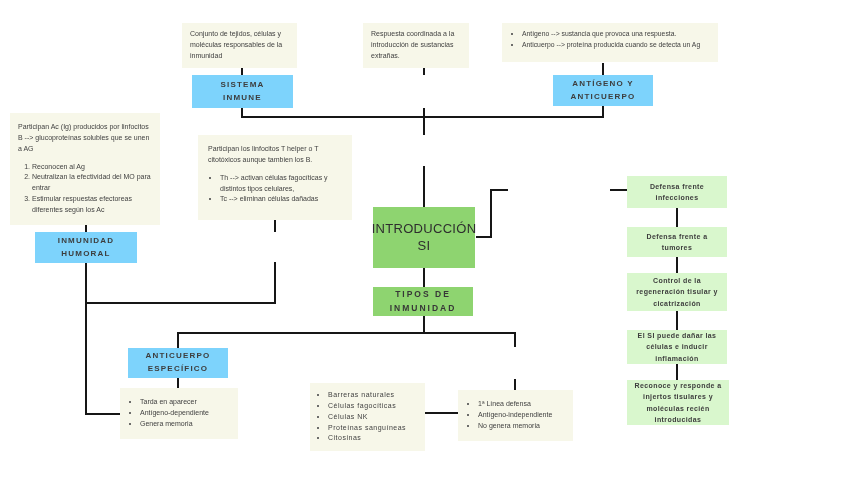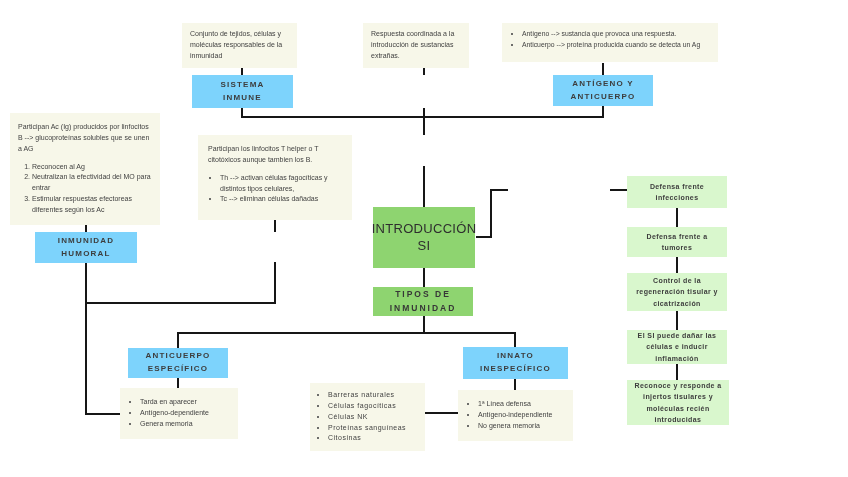--- a/index.html
+++ b/index.html
@@ -168,24 +168,20 @@
     <span class="label">ANTÍGENO Y
 ANTICUERPO</span>
   </div>
   <div class="node light" style="left:35px;top:232px;width:102px;height:31px">
     <span class="label">INMUNIDAD HUMORAL</span>
   </div>
   <div class="node light" style="left:128px;top:348px;width:100px;height:30px">
     <span class="label">ANTICUERPO
 ESPECÍFICO</span>
   </div>
-  <div class="node light" style="left:463px;top:347px;width:105px;height:32px">
-    <span class="label">INNATO
-INESPECÍFICO</span>
-  </div>
 
   <div class="node dark" style="left:373px;top:287px;width:100px;height:29px">
     <span class="label">TIPOS DE
 INMUNIDAD</span>
   </div>
   <div class="node dark intro-box" style="left:373px;top:207px;width:102px;height:61px">
     <span class="label">INTRODUCCIÓN
 SI</span>
   </div>
 

